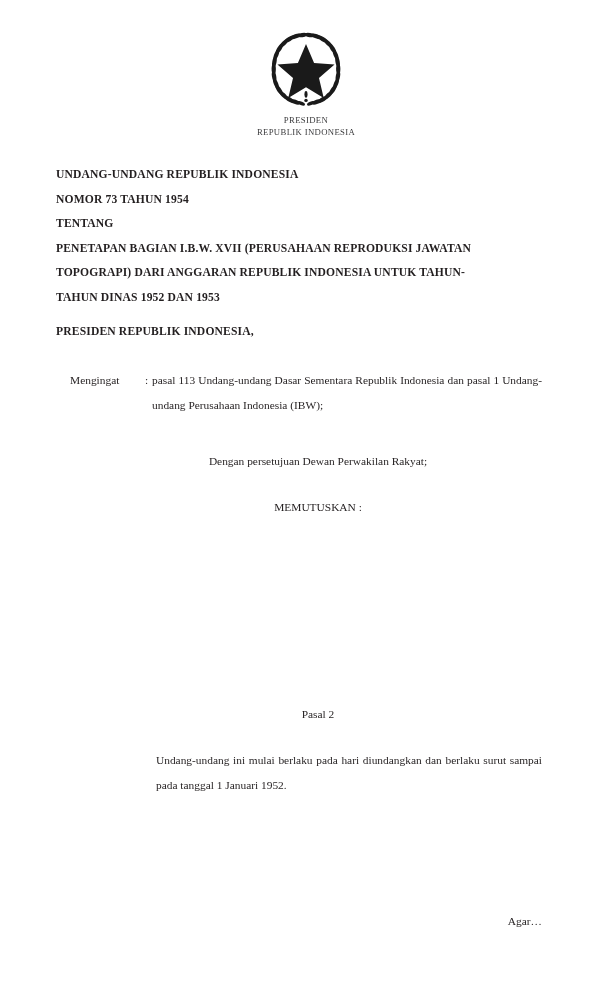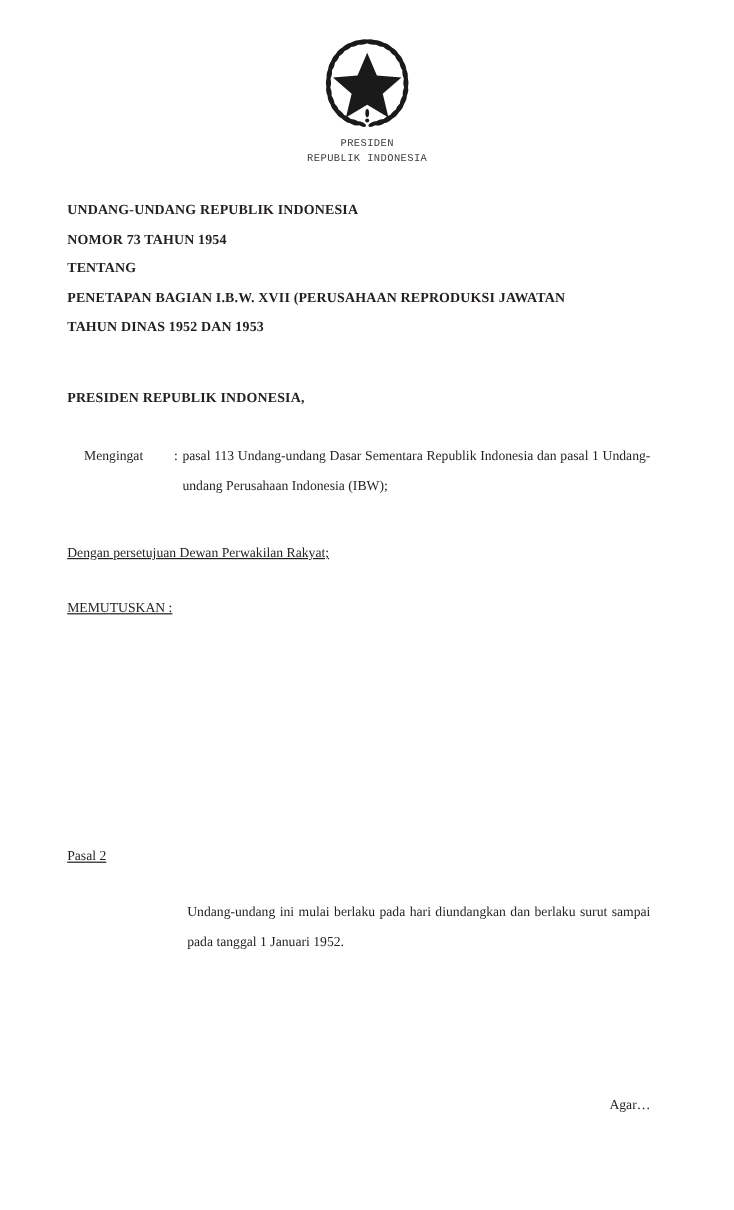--- a/index.html
+++ b/index.html
@@ -30,21 +30,21 @@
     text-align: center;
   }
   .emblem-mark {
     display: block;
     margin: 0 auto;
     width: 86px;
     height: 86px;
   }
   .emblem-caption {
     margin-top: 3px;
-    font-family: Liberation Mono, monospace;
+    font-family: Liberation Serif, serif;
     font-size: 8.7px;
     line-height: 11.5px;
     letter-spacing: 0.35px;
     color: #3a3a3c;
   }
   .emblem-caption div { display: block; }
 
   
   .title-block {
     position: absolute;
@@ -93,25 +93,25 @@
   .considerans .body {
     margin-left: 82px;
     text-align: justify;
     text-justify: inter-word;
   }
   .considerans .body p { margin: 0; }
 
   
   .center-line {
     position: absolute;
-    left: 56px;
+    left: 68px;
     width: 500px;
+    text-align: center;
     font-size: 11.4px;
     line-height: 16px;
-    text-decoration: underline;
   }
   .line-dengan    { top: 453px; }
   .line-memutuskan{ top: 499px; }
   .line-pasal1    { top: 545px; }
   .line-pasal2    { top: 706px; }
 
   
   .body-par {
     position: absolute;
     left: 156px;
@@ -194,20 +194,21 @@
       <div>PRESIDEN</div>
       <div>REPUBLIK INDONESIA</div>
     </div>
   </div>
 
   <div class="title-block">
     <span class="tline">UNDANG-UNDANG REPUBLIK INDONESIA</span>
     <span class="tline">NOMOR 73 TAHUN 1954</span>
     <span class="tline">TENTANG</span>
     <span class="tline">PENETAPAN BAGIAN I.B.W. XVII (PERUSAHAAN REPRODUKSI JAWATAN</span>
+    <span class="tline">TOPOGRAPI) DARI ANGGARAN REPUBLIK INDONESIA UNTUK TAHUN-</span>
     <span class="tline">TAHUN DINAS 1952 DAN 1953</span>
   </div>
 
   <div class="presiden-heading">PRESIDEN REPUBLIK INDONESIA,</div>
 
   <div class="considerans">
     <span class="label">Mengingat</span>
     <span class="colon">:</span>
     <div class="body">
       <p>pasal 113 Undang-undang Dasar Sementara Republik Indonesia dan pasal 1 Undang-undang Perusahaan Indonesia (IBW);</p>

